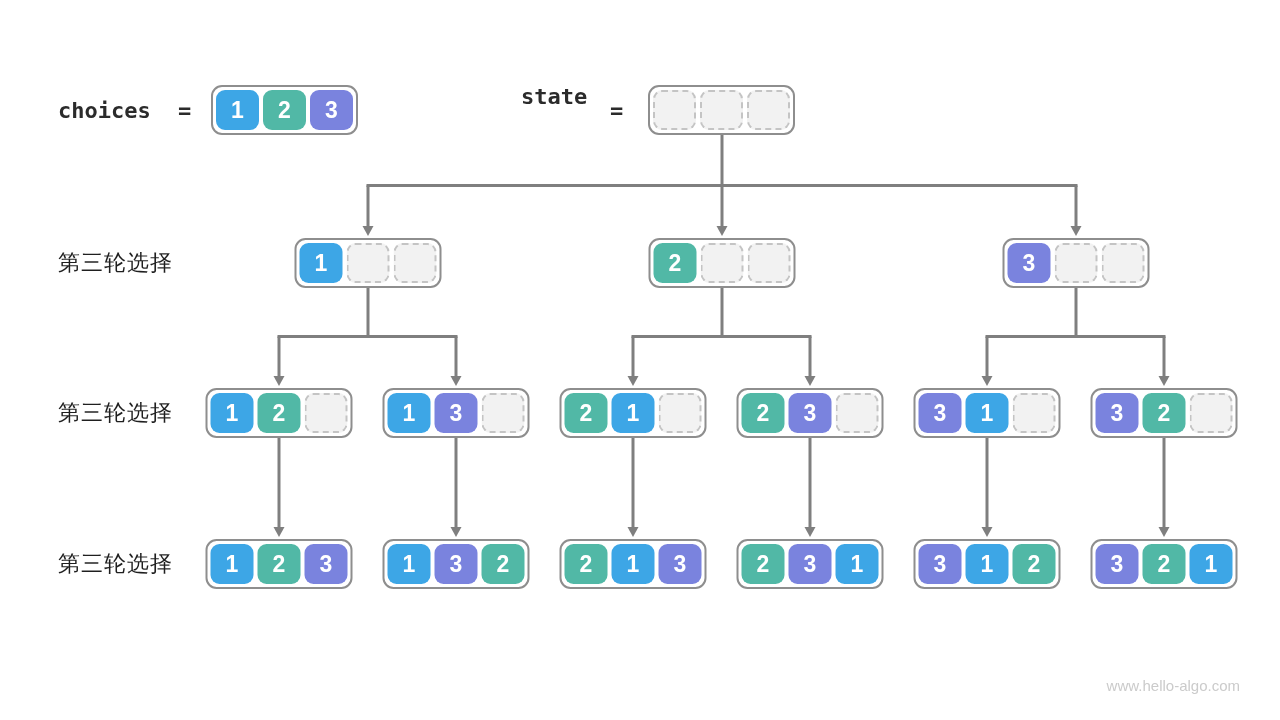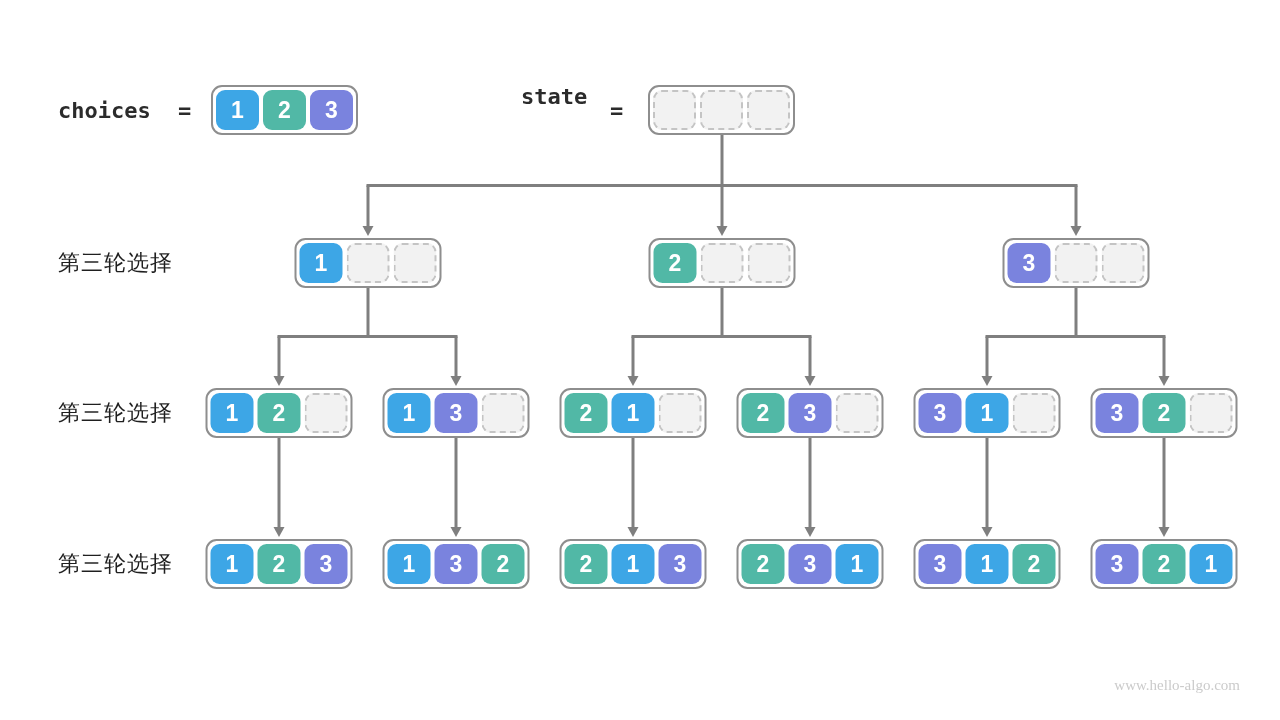--- a/index.html
+++ b/index.html
@@ -22,21 +22,21 @@
   .box.centered{transform:translateX(-50%);}
   .cell{
     width:43px;height:40px;border-radius:9px;box-sizing:border-box;
     display:flex;align-items:center;justify-content:center;
     font-size:23px;font-weight:bold;color:#ffffff;
   }
   .cell.empty{background:#f2f2f2;border:2px dashed #c4c4c4;}
   #connectors{position:absolute;left:0;top:0;width:1280px;height:720px;pointer-events:none;}
   #watermark{
     position:absolute;right:40px;top:677px;
-    font-family:Liberation Serif, serif;
+    font-family:Liberation Sans, sans-serif;
     font-size:15px;color:#cbcbcb;
   }
 </style>
 </head>
 <body>
 
 <div id="figure">
 
   <span class="code-label" style="left:58px;top:98px;">choices</span>
   <span class="code-label" style="left:178px;top:98px;">=</span>

